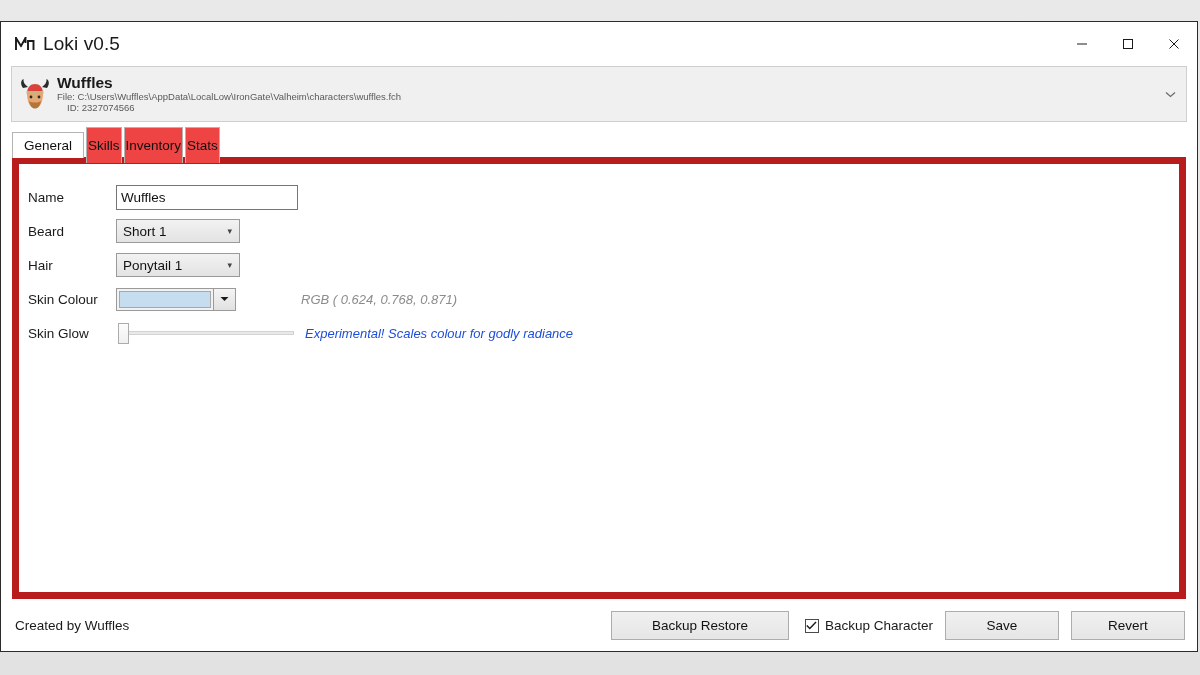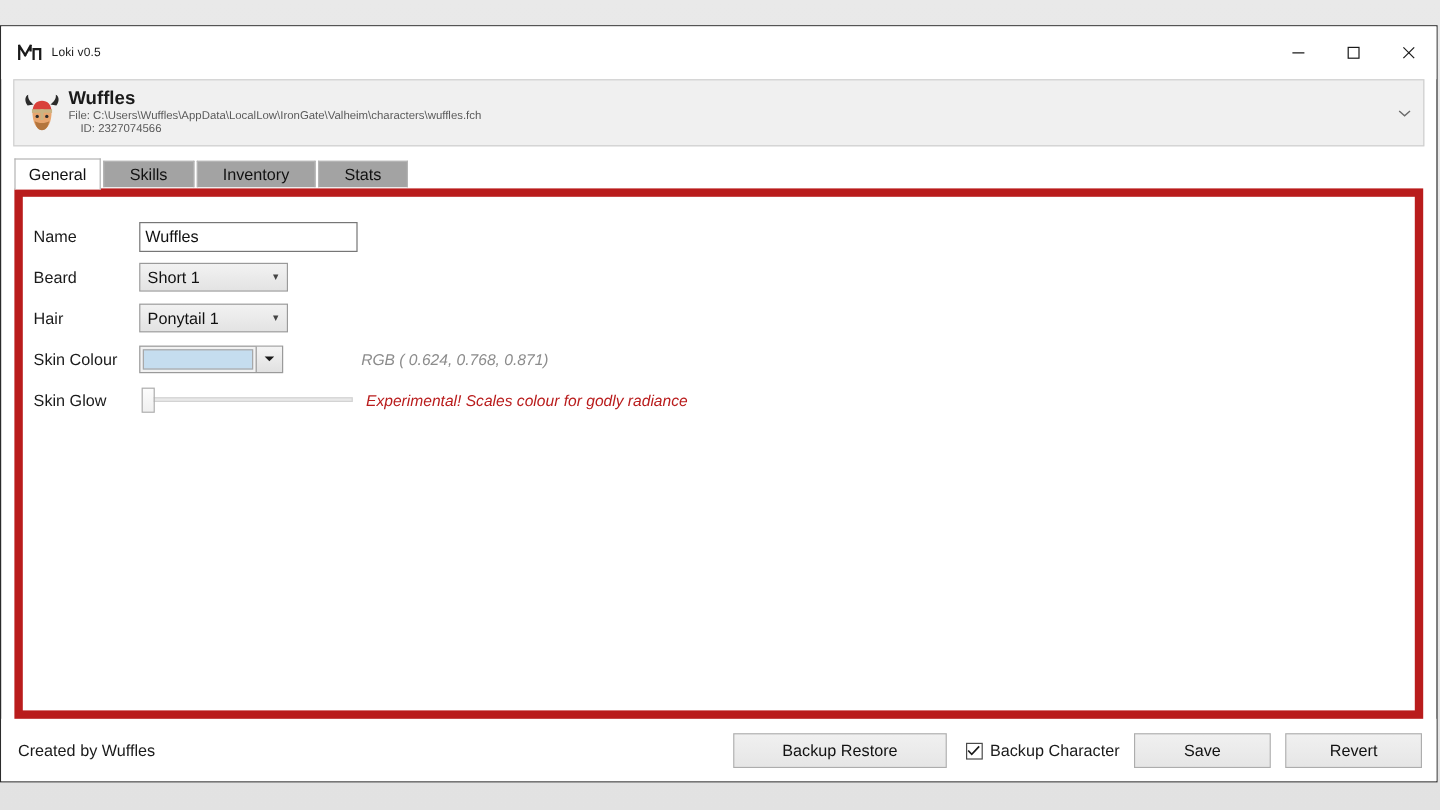--- a/index.html
+++ b/index.html
@@ -45,21 +45,21 @@
   .title-icon {
     margin-left: 13px;
     width: 22px;
     height: 22px;
     display: flex;
     align-items: center;
     justify-content: center;
   }
   .title-text {
     margin-left: 7px;
-    font-size: 10px;
+    font-size: 19px;
     color: #1a1a1a;
     letter-spacing: 0.1px;
   }
   .win-controls {
     position: absolute;
     right: 0;
     top: 0;
     height: 44px;
     display: flex;
   }
@@ -129,24 +129,24 @@
   
   .tabstrip {
     margin: 10px 0 0 11px;
     height: 25px;
     display: flex;
     align-items: center;
     position: relative;
     z-index: 3;
   }
   .tab {
-    height: 22px;
-    padding: 0 21px;
+    height: 36px;
+    padding: 0 1px;
     margin-right: 2px;
-    background: #a3a3a3;
+    background: #ef4444;
     border: 1px solid #b4b4b4;
     border-bottom: none;
     box-sizing: border-box;
     display: flex;
     align-items: center;
     font-size: 13.5px;
     color: #111;
     cursor: default;
     position: relative;
   }
@@ -280,21 +280,21 @@
     width: 11px;
     height: 21px;
     background: linear-gradient(180deg, #fcfcfc 0%, #f0f0f0 100%);
     border: 1px solid #acacac;
     box-sizing: border-box;
   }
   .slider-hint {
     margin-left: 11px;
     font-size: 13px;
     font-style: italic;
-    color: #b91c1c;
+    color: #1d4ed8;
   }
 
   
   .footer {
     height: 52px;
     min-height: 52px;
     display: flex;
     align-items: center;
     padding: 0 12px 0 14px;
     background: #ffffff;

